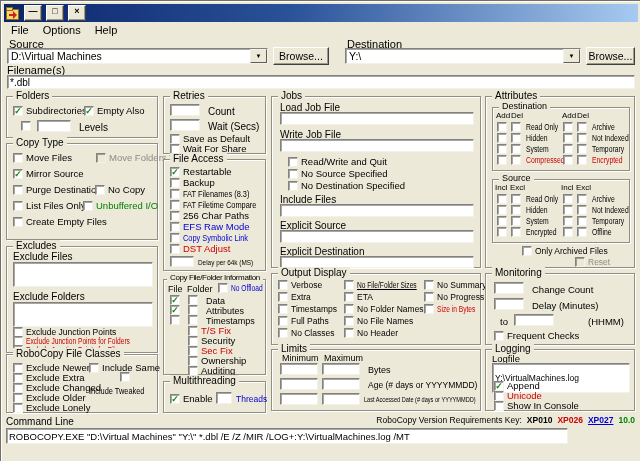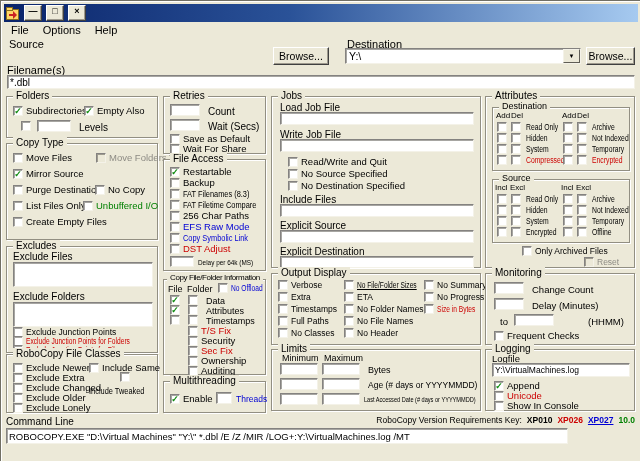--- a/index.html
+++ b/index.html
@@ -60,20 +60,24 @@
     <span class="capbtn">×</span>
   </div>
 
   <div class="menubar">
     <span class="menuitem">File</span>
     <span class="menuitem">Options</span>
     <span class="menuitem">Help</span>
   </div>
 
   <span class="lbl f11" style="left:8px;top:37px;">Source</span>
+  <div class="combo" style="left:6px;top:47px;width:261px;height:16px;">
+    <input value="D:\Virtual Machines" style="">
+    <span class="arrow">▼</span>
+  </div>
   <div class="btn" style="left:272px;top:46px;width:56px;height:18px;">Browse...</div>
 
   <span class="lbl f11" style="left:346px;top:37px;">Destination</span>
   <div class="combo" style="left:344px;top:47px;width:236px;height:16px;">
     <input value="Y:\" style="">
     <span class="arrow">▼</span>
   </div>
   <div class="btn" style="left:585px;top:46px;width:49px;height:18px;">Browse...</div>
 
   <span class="lbl f11" style="left:6px;top:63px;">Filename(s)</span>
@@ -524,21 +528,21 @@
       <label class="cb xs" style="left:84px;top:47px;">
           <span class="box"></span>
         </label>
       <span class="lbl f85 cond" style="left:99px;top:47px;">Offline</span>
     </div>
 
     <label class="cb xs" style="left:36px;top:149px;">
         <span class="box"></span>
         <span class="cblabel">Only Archived Files</span>
       </label>
-    <label class="cb xs" style="left:61px;top:160px;padding-left:37px;">
+    <label class="cb xs" style="left:52px;top:160px;padding-left:37px;">
         <span class="box dis"></span>
         <span class="cblabel" style="color: rgb(141, 139, 132);">Reset</span>
       </label>
   </div>
 
   <div class="group" style="left:484px;top:272px;width:150px;height:72px;">
     <span class="glegend">Monitoring</span>
     <input class="edit" style="left: 8px; top: 8px; width: 30px; height: 12px;" value="">
     <span class="lbl f95" style="left:46px;top:10px;">Change Count</span>
     <input class="edit" style="left: 8px; top: 24px; width: 30px; height: 12px;" value="">
@@ -548,21 +552,21 @@
     <span class="lbl f95" style="left:102px;top:42px;">(HHMM)</span>
     <label class="cb sm" style="left:8px;top:56px;">
         <span class="box"></span>
         <span class="cblabel">Frequent Checks</span>
       </label>
   </div>
 
   <div class="group" style="left:484px;top:348px;width:150px;height:62px;">
     <span class="glegend">Logging</span>
     <span class="lbl f95" style="left:6px;top:3px;">Logfile</span>
-    <input class="edit" style="left: 6px; top: 13px; width: 138px; height: 14px; font-size: 8.5px;" value="Y:\VirtualMachines.log">
+    <input class="edit" style="left: 6px; top: 13px; width: 138px; height: 30px; font-size: 8.5px;" value="Y:\VirtualMachines.log">
     <label class="cb sm" style="left:8px;top:30px;">
         <span class="box">✓</span>
         <span class="cblabel">Append</span>
       </label>
     <label class="cb sm" style="left:8px;top:40px;">
         <span class="box"></span>
         <span class="cblabel" style="color: rgb(204, 0, 0);">Unicode</span>
       </label>
     <label class="cb sm" style="left:8px;top:50px;">
         <span class="box"></span>

